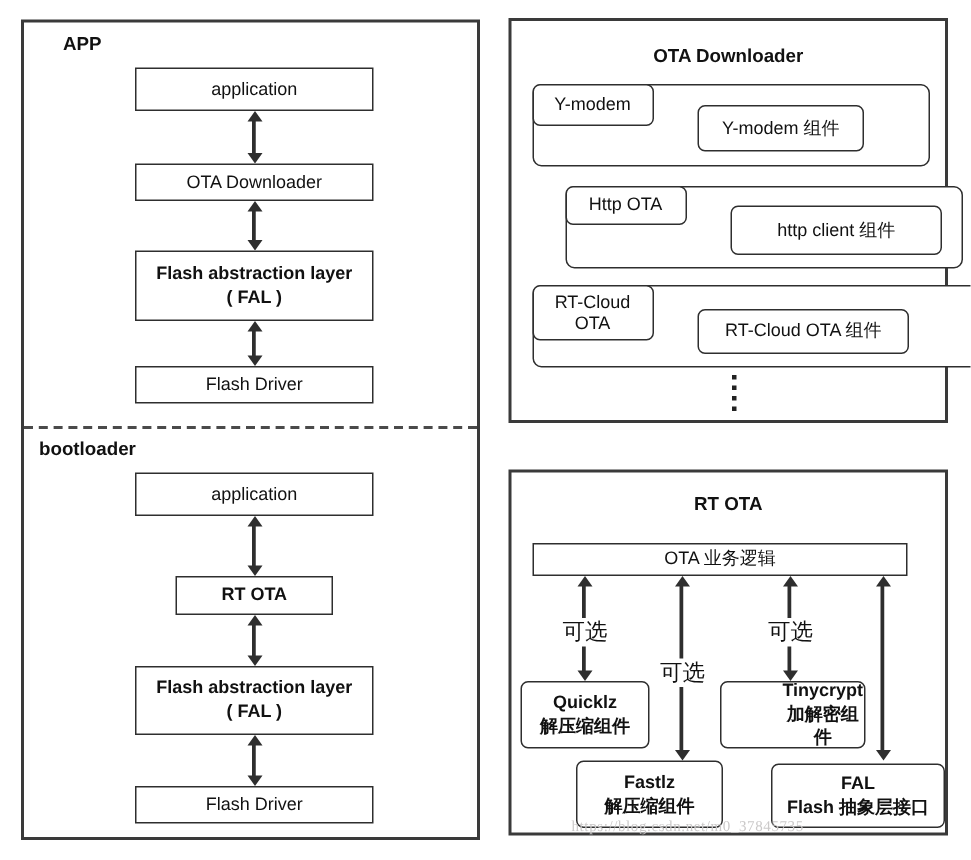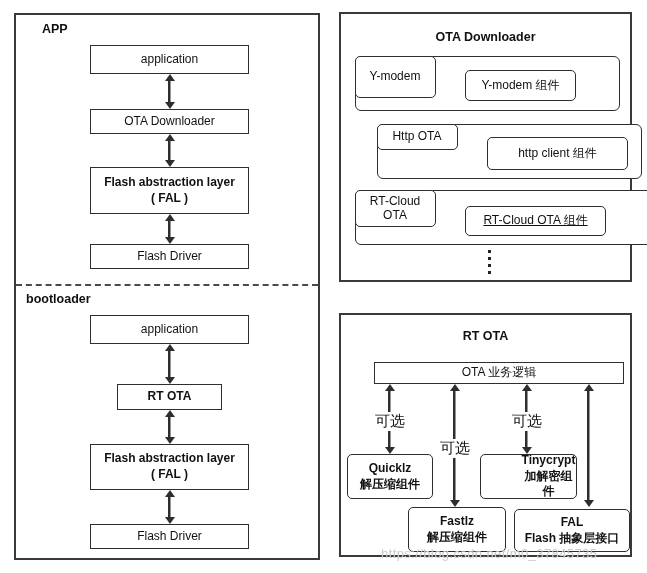--- a/index.html
+++ b/index.html
@@ -41,21 +41,21 @@
   }
   .optlabel{
     position:absolute;transform:translateX(-50%);background:#fff;
     font-size:15px;padding:0 2px;color:#111;z-index:3;white-space:nowrap;
   }
   .dashline{position:absolute;left:0;right:0;border-top:2px dashed #4a4a4a;}
   .vdots{position:absolute;display:flex;flex-direction:column;gap:4px;}
   .vdots i{width:3px;height:3px;background:#222;display:block;}
   .watermark{
     position:absolute;left:381px;top:546px;width:264px;white-space:nowrap;
-    font-size:13px;color:#cbc9c9;letter-spacing:0.4px;z-index:9;
+    font-size:10px;color:#cbc9c9;letter-spacing:0.4px;z-index:9;font-family:Liberation Serif, serif;
   }
 </style>
 </head>
 <body>
 
 <div class="panel" style="left:14px;top:13px;width:306px;height:547px;">
 
   <div class="seclabel" style="left:26px;top:7px;">APP</div>
 
   <div class="box" style="left:74px;top:30px;width:159px;height:29px;">
@@ -107,59 +107,59 @@
   <div class="box" style="left:74px;top:509px;width:159px;height:25px;">
     <span>Flash Driver</span>
   </div>
 </div>
 
 <div class="panel" style="left:339px;top:12px;width:293px;height:270px;">
 
   <div class="ptitle" style="top:16px;">OTA Downloader</div>
 
   <div class="row" style="left:14px;top:42px;width:265px;height:55px;">
-    <div class="tab" style="width:81px;height:42px;">
+    <div class="tab" style="width:81px;height:28px;">
       <span>Y-modem</span>
     </div>
     <div class="box rbox" style="left:109px;top:13px;width:111px;height:31px;">
       <span>Y-modem 组件</span>
     </div>
   </div>
 
   <div class="row" style="left:14px;top:110px;width:265px;height:55px;margin-left:22px;">
     <div class="tab" style="width:81px;height:26px;">
       <span>Http OTA</span>
     </div>
     <div class="box rbox" style="left:109px;top:12px;width:141px;height:33px;">
       <span>http client 组件</span>
     </div>
   </div>
 
   <div class="row" style="left:14px;top:176px;width:308px;height:55px;">
     <div class="tab" style="width:81px;height:37px;padding:0 6px;">
       <span>RT-Cloud OTA</span>
     </div>
-    <div class="box rbox" style="left:109px;top:15px;width:141px;height:30px;text-decoration:underline;">
+    <div class="box rbox" style="left:109px;top:15px;width:141px;height:30px;">
       <span>RT-Cloud OTA 组件</span>
     </div>
   </div>
 
   <div class="vdots" style="left:147px;top:236px;">
     <i></i>
       <i></i>
       <i></i>
       <i></i>
   </div>
 </div>
 
 <div class="panel" style="left:339px;top:313px;width:293px;height:244px;">
 
   <div class="ptitle" style="top:14px;">RT OTA</div>
 
-  <div class="box" style="left:14px;top:47px;width:250px;height:22px;margin-left:19px;">
+  <div class="box" style="left:14px;top:47px;width:250px;height:22px;">
     <span>OTA 业务逻辑</span>
   </div>
 
   <div class="varrow" style="left:43px;top:69px;height:70px;"></div>
   <div class="varrow" style="left:108px;top:69px;height:123px;"></div>
   <div class="varrow" style="left:180px;top:69px;height:70px;"></div>
   <div class="varrow" style="left:242px;top:69px;height:123px;"></div>
 
   <div class="optlabel" style="left:49px;top:97px;">可选</div>
   <div class="optlabel" style="left:114px;top:124px;">可选</div>
@@ -168,21 +168,21 @@
   <div class="box rbox bold" style="left:6px;top:139px;width:86px;height:45px;z-index:4;">
     <span>Quicklz</span>
     <span>解压缩组件</span>
   </div>
 
   <div class="box rbox bold" style="left:139px;top:139px;width:97px;height:45px;z-index:4;padding-left:40px;">
     <span>Tinycrypt</span>
     <span>加解密组件</span>
   </div>
 
-  <div class="box rbox bold" style="left:43px;top:192px;width:98px;height:45px;z-index:4;margin-left:24px;">
+  <div class="box rbox bold" style="left:43px;top:192px;width:98px;height:45px;z-index:4;">
     <span>Fastlz</span>
     <span>解压缩组件</span>
   </div>
 
   <div class="box rbox bold" style="left:173px;top:194px;width:116px;height:43px;z-index:4;">
     <span>FAL</span>
     <span>Flash 抽象层接口</span>
   </div>
 </div>
 

